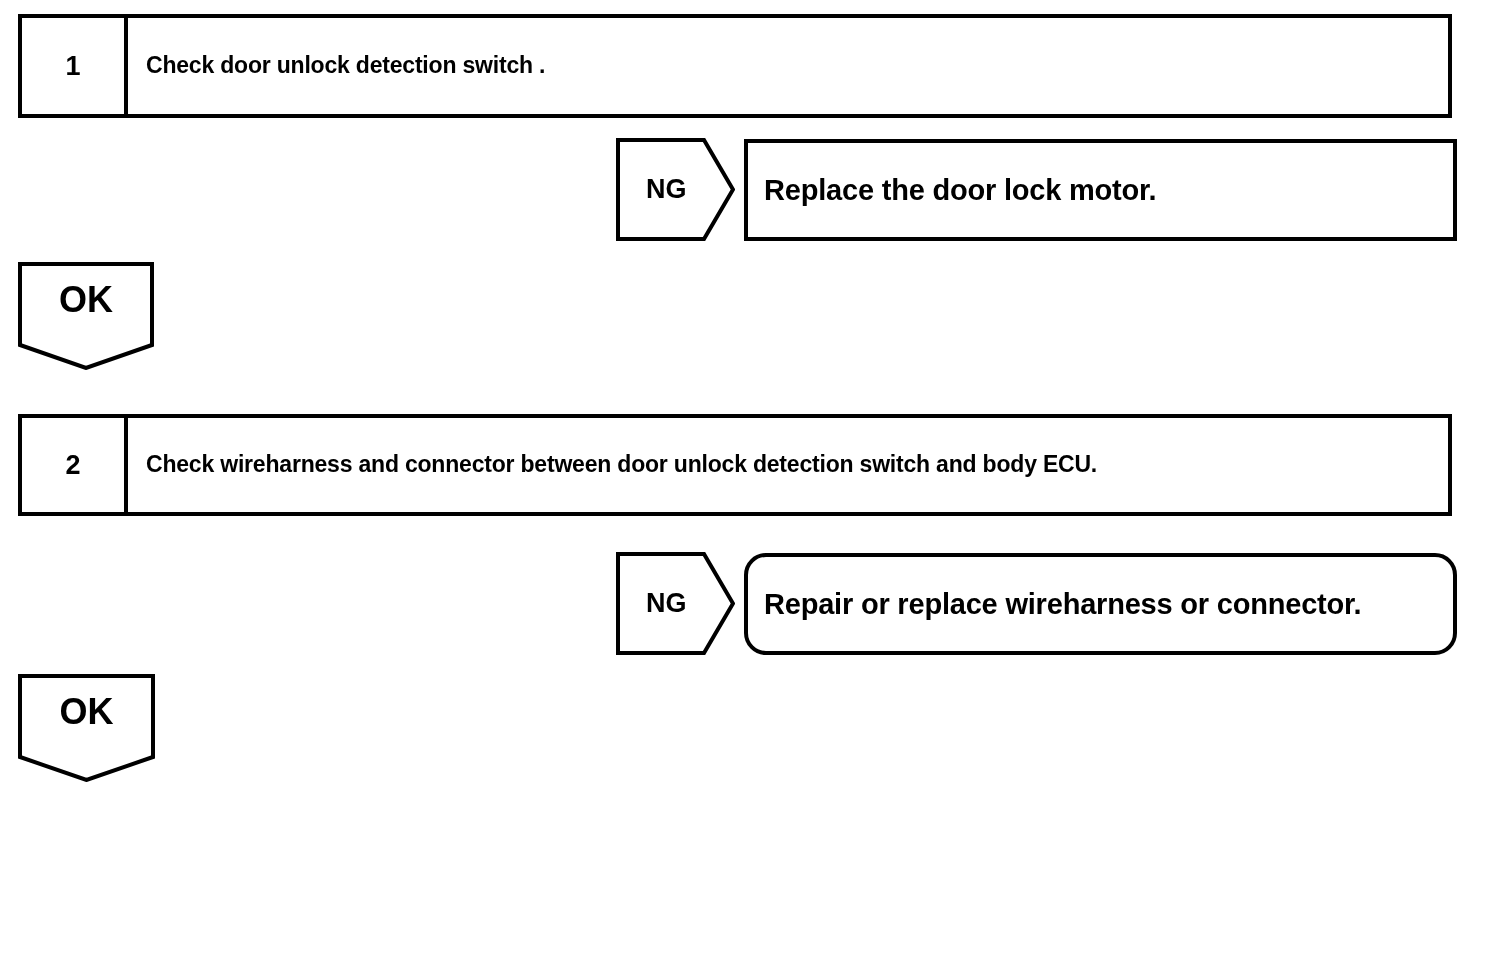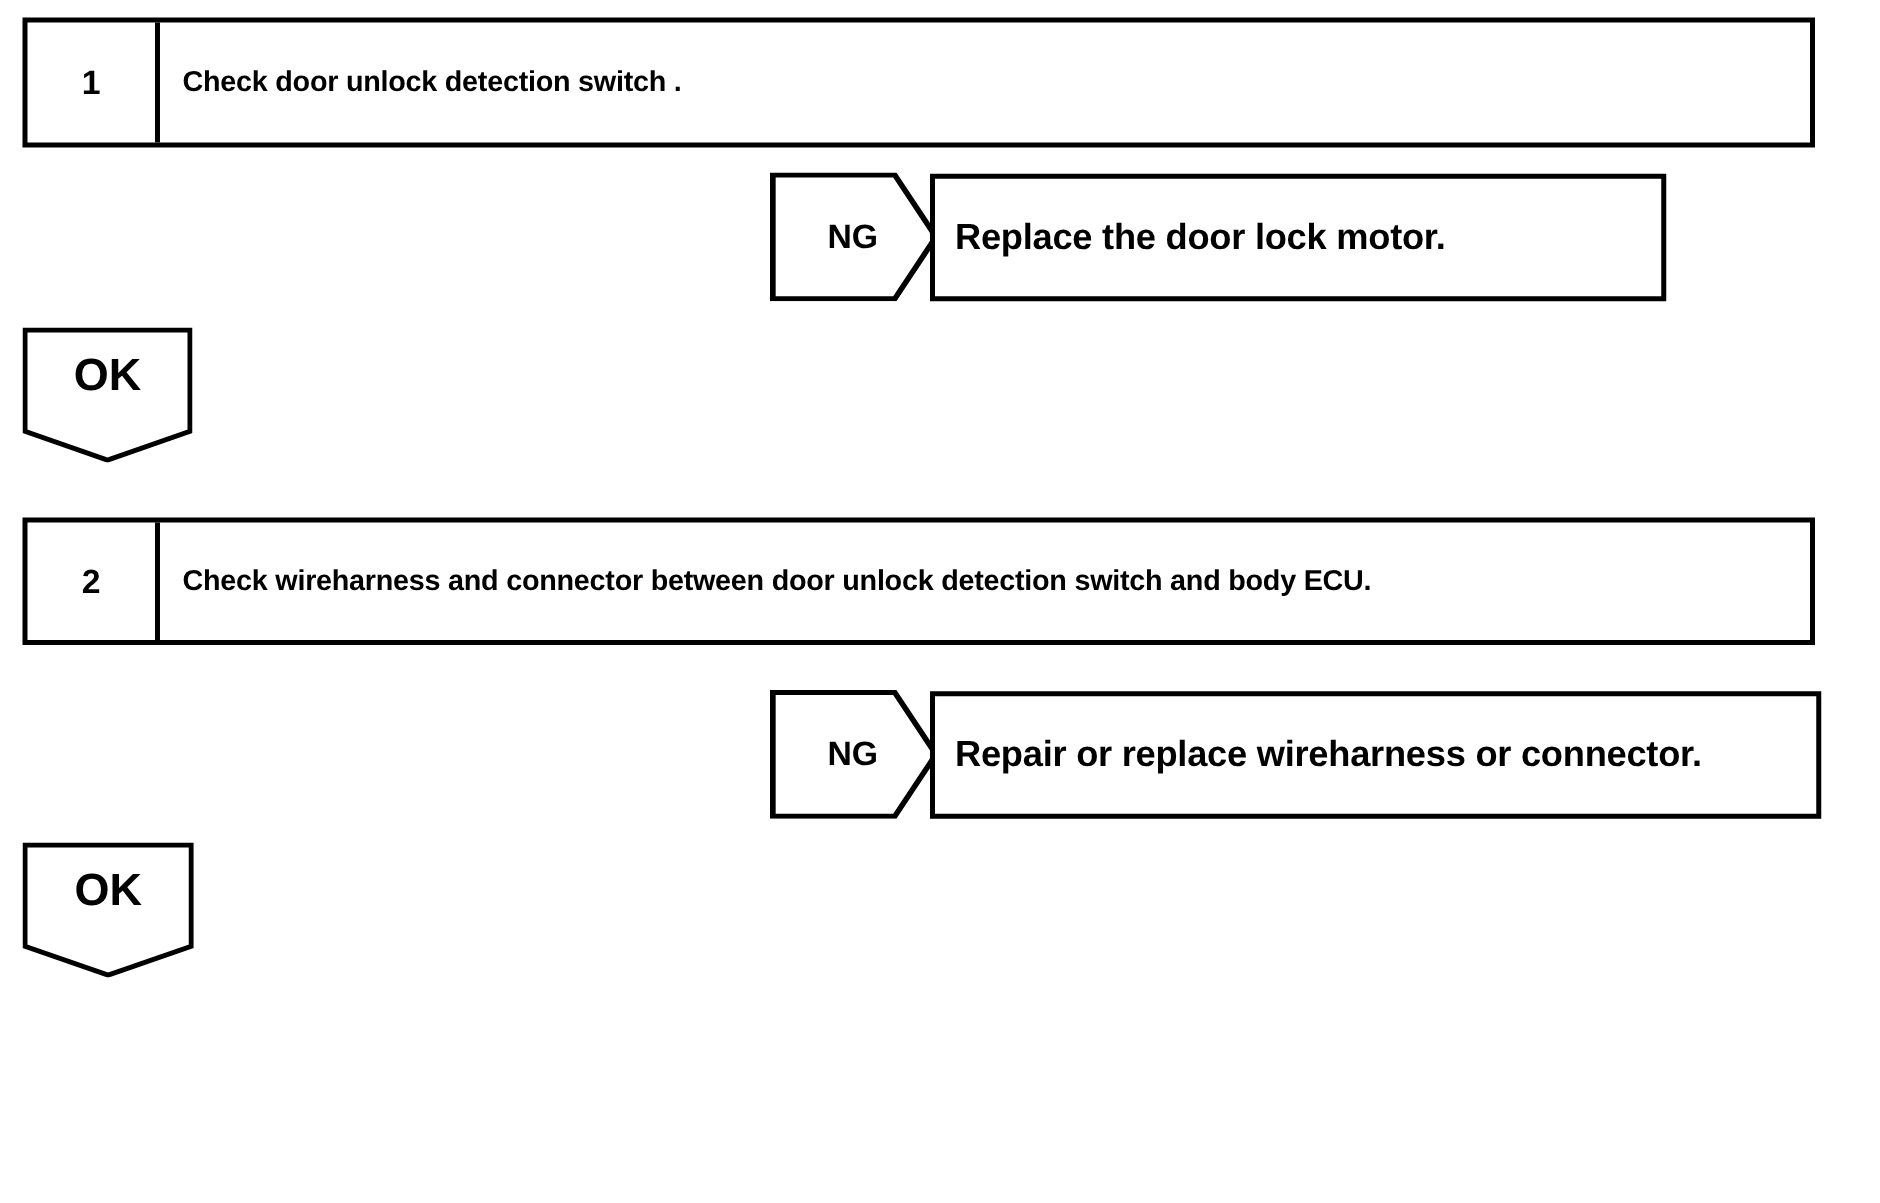--- a/index.html
+++ b/index.html
@@ -76,21 +76,20 @@
     align-items: flex-start;
     padding-top: 14px;
   }
 
   
   .ng-marker {
     position: absolute;
     display: flex;
     align-items: center;
     justify-content: flex-start;
-    padding-left: 16px;
   }
   .ng-marker svg {
     position: absolute;
     inset: 0;
     width: 100%;
     height: 100%;
   }
   .ng-label {
     position: relative;
     font-size: 27px;
@@ -134,21 +133,21 @@
     </div>
   </div>
 
   <div class="ng-marker" style="left:616px; top:138px; width:119px; height:103px;">
     <svg viewBox="0 0 119 103" preserveAspectRatio="none">
       <polygon points="2,2 88,2 117,51.5 88,101 2,101" fill="#ffffff" stroke="#000000" stroke-width="4" stroke-linejoin="miter"></polygon>
     </svg>
     <span class="ng-label">NG</span>
   </div>
 
-  <div class="result-box" style="left:744px; top:139px; width:589px; height:102px;">
+  <div class="result-box" style="left:744px; top:139px; width:713px; height:102px;">
     <span class="result-text">Replace the door lock motor.</span>
   </div>
 
   <div class="ok-marker" style="left:18px; top:262px; width:136px; height:108px;">
     <svg viewBox="0 0 136 108" preserveAspectRatio="none">
       <polygon points="2,2 134,2 134,83 68,106 2,83" fill="#ffffff" stroke="#000000" stroke-width="4" stroke-linejoin="miter"></polygon>
     </svg>
     <span class="ok-label">OK</span>
   </div>
 
@@ -161,21 +160,21 @@
     </div>
   </div>
 
   <div class="ng-marker" style="left:616px; top:552px; width:119px; height:103px;">
     <svg viewBox="0 0 119 103" preserveAspectRatio="none">
       <polygon points="2,2 88,2 117,51.5 88,101 2,101" fill="#ffffff" stroke="#000000" stroke-width="4" stroke-linejoin="miter"></polygon>
     </svg>
     <span class="ng-label">NG</span>
   </div>
 
-  <div class="result-box" style="left:744px; top:553px; width:713px; height:102px;">
+  <div class="result-box" style="left:744px; top:553px; width:713px; height:102px;border-radius:22px;">
     <span class="result-text">Repair or replace wireharness or connector.</span>
   </div>
 
   <div class="ok-marker" style="left:18px; top:674px; width:137px; height:108px;">
     <svg viewBox="0 0 137 108" preserveAspectRatio="none">
       <polygon points="2,2 135,2 135,83 68.5,106 2,83" fill="#ffffff" stroke="#000000" stroke-width="4" stroke-linejoin="miter"></polygon>
     </svg>
     <span class="ok-label">OK</span>
   </div>
 

